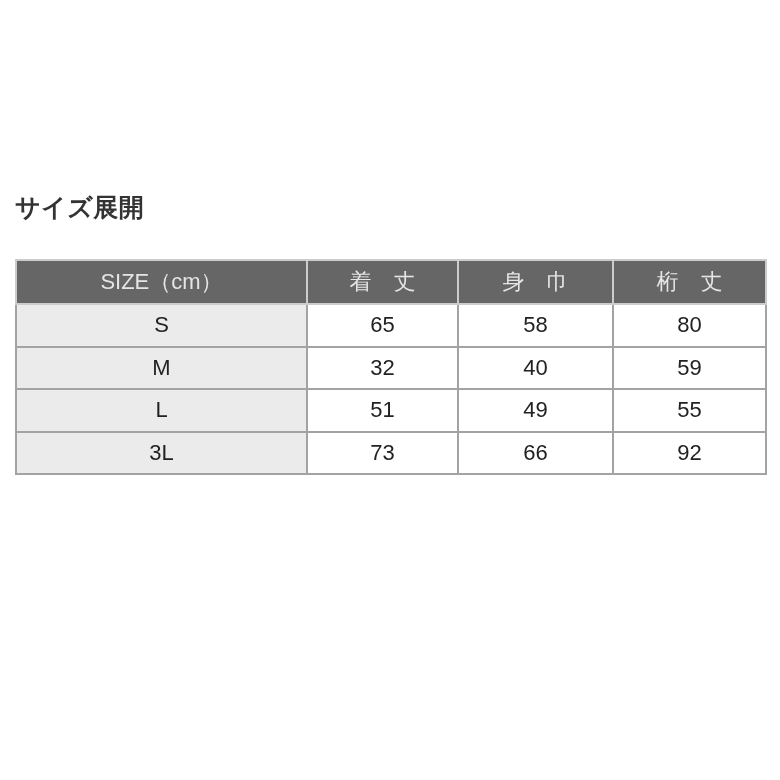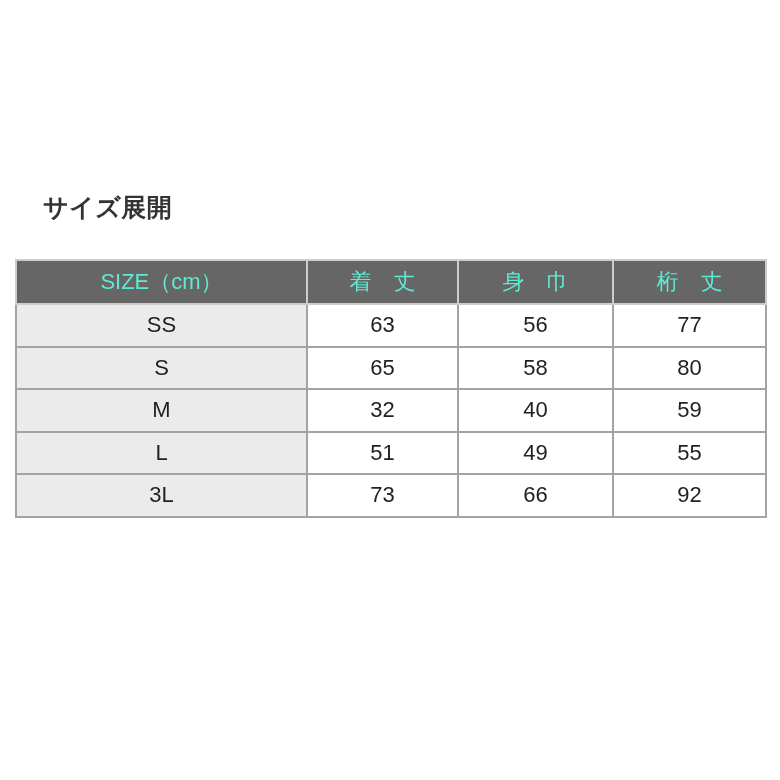--- a/index.html
+++ b/index.html
@@ -1,15 +1,15 @@
 <!DOCTYPE html>
 <html><head>
 <meta charset="utf-8">
 <style>
-  * { box-sizing: border-box; padding-left: 28px; }
+  * { box-sizing: border-box; }
   html, body {
     margin: 0;
     padding: 0;
     background: #ffffff;
     font-family: "Liberation Sans", "DejaVu Sans", sans-serif;
   }
   .page {
     position: relative;
     width: 780px;
     height: 780px;
@@ -29,21 +29,21 @@
   table.size-table {
     position: absolute;
     left: 15px;
     top: 259px;
     width: 750px;
     border-collapse: collapse;
     table-layout: fixed;
   }
   table.size-table th {
     background: #666666;
-    color: #5eead4;
+    color: #e5e5e5;
     font-weight: normal;
     font-size: 22px;
     text-align: center;
     vertical-align: middle;
     border: 2px solid #cccccc;
     height: 44px;
     padding: 0;
   }
   table.size-table td {
     background: #ffffff;
@@ -76,26 +76,20 @@
     <thead>
       <tr>
         <th>SIZE（cm）</th>
         <th>着　丈</th>
         <th>身　巾</th>
         <th>桁　丈</th>
       </tr>
     </thead>
     <tbody>
       <tr>
-        <td class="size-label-cell">SS</td>
-        <td>63</td>
-        <td>56</td>
-        <td>77</td>
-      </tr>
-      <tr>
         <td class="size-label-cell">S</td>
         <td>65</td>
         <td>58</td>
         <td>80</td>
       </tr>
       <tr>
         <td class="size-label-cell">M</td>
         <td>32</td>
         <td>40</td>
         <td>59</td>

